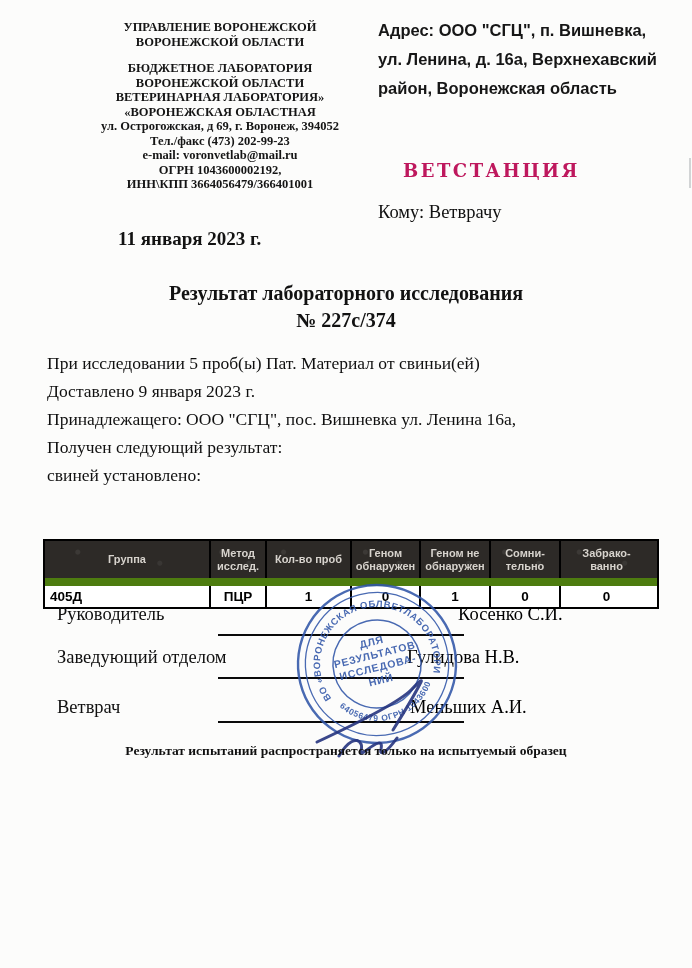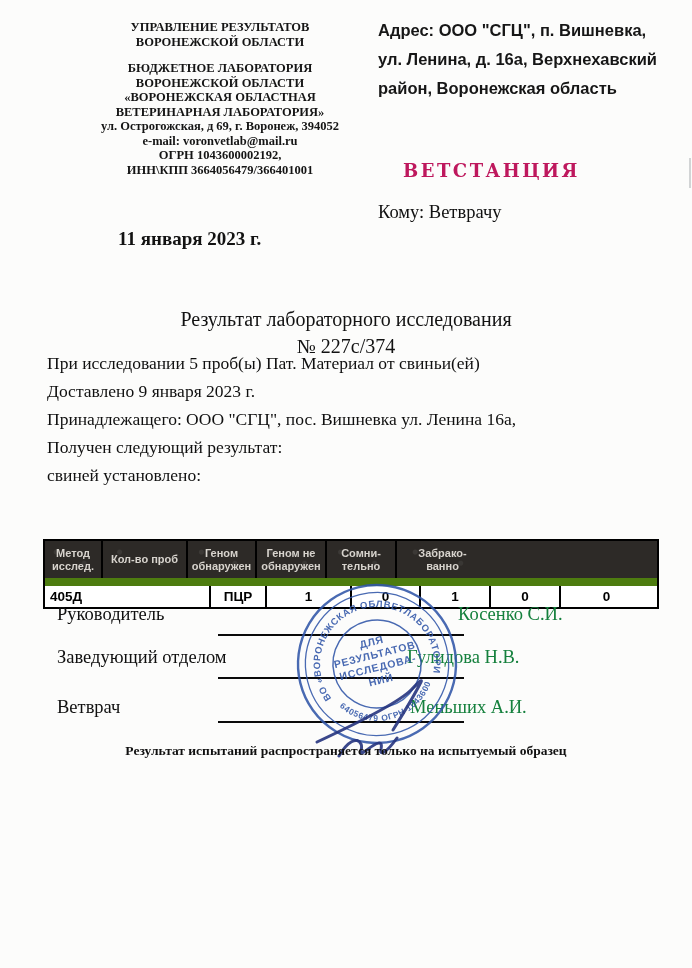--- a/index.html
+++ b/index.html
@@ -34,21 +34,21 @@
     position:absolute;left:378px;top:202px;
     font-size:18.5px;color:#111;
   }
   .doc-date{
     position:absolute;left:118px;top:228px;
     font-weight:bold;font-size:19px;
   }
   
   .title{
     position:absolute;left:0;top:280px;width:692px;
-    text-align:center;font-weight:normal;font-size:20px;line-height:27px;margin-top:26px;
+    text-align:center;font-weight:bold;font-size:20px;line-height:27px;
   }
   
   .body-text{
     position:absolute;left:47px;top:349px;width:618px;
     font-size:17.5px;line-height:28px;color:#101010;
   }
   
   .res-table{
     position:absolute;left:43px;top:539px;width:612px;
     border:2.5px solid #000;border-collapse:collapse;
@@ -69,48 +69,49 @@
       radial-gradient(circle at 20% 30%, rgba(255,255,255,.07) 0 2px, transparent 3px),
       radial-gradient(circle at 70% 60%, rgba(255,255,255,.06) 0 2px, transparent 3px),
       #2d2a27;
   }
   .drow .cell{height:21px;color:#000;font-weight:bold;font-size:13.5px;}
   .c0{width:164px;}.c1{width:56px;}.c2{width:85px;}.c3{width:69px;}
   .c4{width:70px;}.c5{width:70px;}.c6{width:93px;}
   .drow .c0{align-items:flex-start;padding-left:5px;}
   
   .sig-role{position:absolute;left:57px;font-size:18.5px;color:#101010;}
-  .sig-name{position:absolute;font-size:18.5px;color:#15803d;}
+  .sig-name{position:absolute;font-size:18.5px;color:#000000;}
   .sig-line{position:absolute;left:218px;width:246px;height:2px;background:#0a0a0a;}
   
   .footer{
     position:absolute;left:0;top:743px;width:692px;text-align:center;
     font-weight:bold;font-size:13.5px;color:#101010;
   }
   
   .stamp{position:absolute;left:283px;top:570px;width:188px;height:188px;}
   
   .edge-artifact{position:absolute;right:1px;top:158px;width:2px;height:30px;background:#c7c9cc;opacity:.8;}
 </style>
 </head>
 <body>
 
 <div class="page">
 
   <div class="org-block">
     <div class="grp1">
-      <div>УПРАВЛЕНИЕ РЕЗУЛЬТАТОВ</div>
+      <div>УПРАВЛЕНИЕ ВОРОНЕЖСКОЙ</div>
       <div>ВОРОНЕЖСКОЙ ОБЛАСТИ</div>
     </div>
     <div class="grp2">
       <div>БЮДЖЕТНОЕ ЛАБОРАТОРИЯ</div>
       <div>ВОРОНЕЖСКОЙ ОБЛАСТИ</div>
+      <div>ВЕТЕРИНАРНАЯ ЛАБОРАТОРИЯ»</div>
       <div>«ВОРОНЕЖСКАЯ ОБЛАСТНАЯ</div>
-      <div>ВЕТЕРИНАРНАЯ ЛАБОРАТОРИЯ»</div>
       <div>ул. Острогожская, д 69, г. Воронеж, 394052</div>
+      <div>Тел./факс  (473) 202-99-23</div>
       <div>e-mail:  voronvetlab@mail.ru</div>
       <div>ОГРН 1043600002192,</div>
       <div>ИНН\КПП 3664056479/366401001</div>
     </div>
   </div>
 
   <div class="addr-block">
     <div>Адрес: ООО "СГЦ", п. Вишневка,</div>
     <div>ул. Ленина, д. 16а, Верхнехавский</div>
     <div>район, Воронежская область</div>
@@ -128,20 +129,23 @@
   <div class="body-text">
     <div>При исследовании 5 проб(ы) Пат. Материал от свиньи(ей)</div>
     <div>Доставлено 9 января 2023 г.</div>
     <div>Принадлежащего: ООО "СГЦ", пос. Вишневка ул. Ленина 16а,</div>
     <div>Получен следующий результат:</div>
     <div>свиней установлено:</div>
   </div>
 
   <div class="res-table">
     <div class="hrow">
+      <div class="cell c0">
+        <span>Группа</span>
+      </div>
       <div class="cell c1">
         <span>Метод</span>
         <span>исслед.</span>
       </div>
       <div class="cell c2">
         <span>Кол-во проб</span>
       </div>
       <div class="cell c3">
         <span>Геном</span>
         <span>обнаружен</span>

